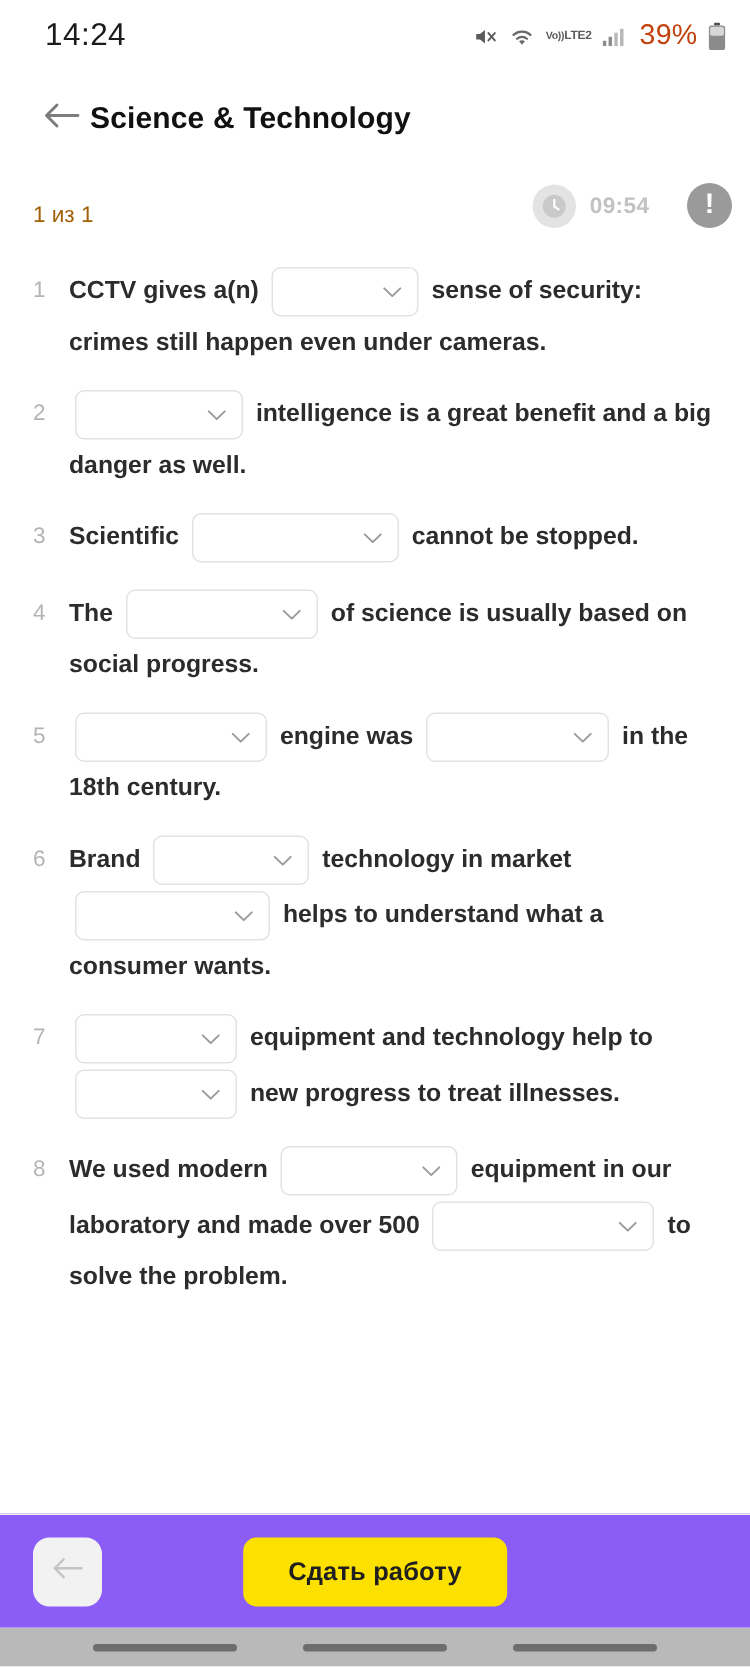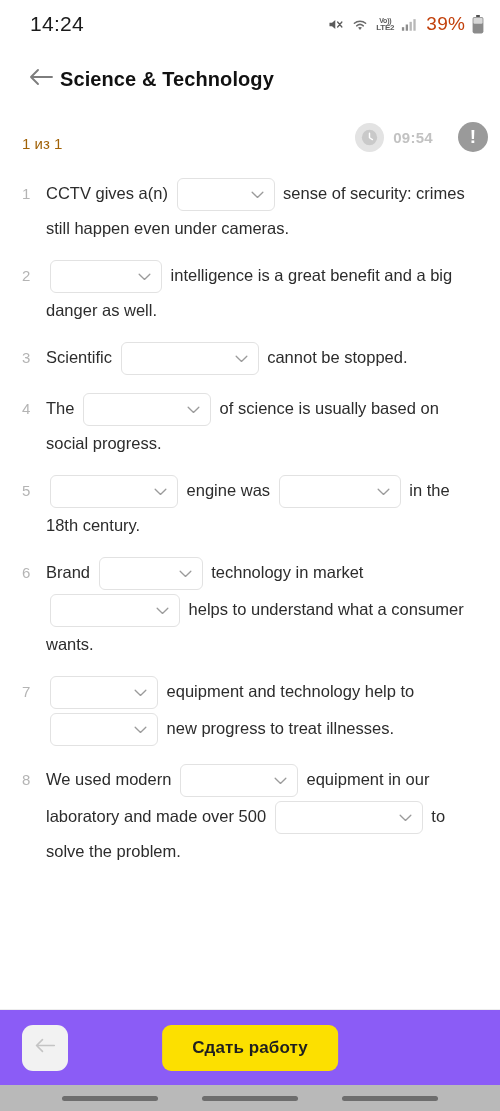--- a/index.html
+++ b/index.html
@@ -37,21 +37,20 @@
     letter-spacing: .3px;
   }
   .status-right {
     display: flex;
     align-items: center;
     gap: 7px;
   }
   .status-right svg { display: block; }
   .volte {
     display: flex;
-    flex-direction: column;
     align-items: center;
     line-height: 1;
     color: #5b5b5b;
     font-size: 8px;
     font-weight: bold;
     letter-spacing: -.2px;
   }
   .volte .vo { font-size: 7px; }
   .battery-text {
     font-size: 19px;
@@ -162,20 +161,21 @@
     line-height: 31px;
   }
   .qbody {
     flex: 1 1 auto;
     font-size: 16.5px;
     color: #2c2c2c;
     line-height: 31px;
   }
   .qbody .txt {
     white-space: pre-wrap;
+    font-weight: bold;
   }
 
   .dropdown {
     display: inline-block;
     vertical-align: middle;
     height: 33px;
     border: 1px solid #e2e2e2;
     border-radius: 6px;
     background: #ffffff;
     position: relative;

